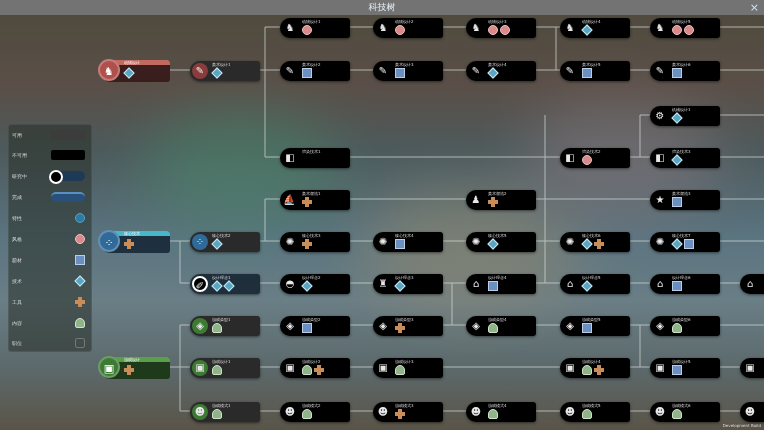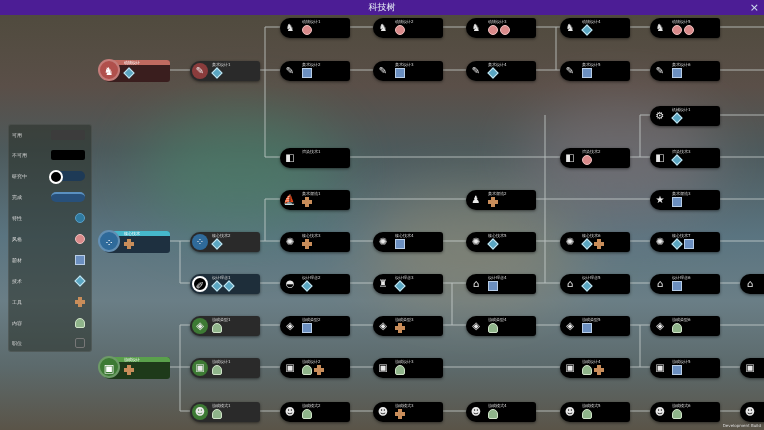--- a/index.html
+++ b/index.html
@@ -5,21 +5,21 @@
   * { box-sizing: border-box; margin: 0; padding: 0; }
   html, body { width: 764px; height: 430px; overflow: hidden; }
   body {
     font-family: "DejaVu Sans", sans-serif;
     background: linear-gradient(180deg, #4e4a3c 0%, #5a4f48 20%, #4d5a5c 35%, #5a7480 55%, #6a7e86 70%, #5c6a6c 85%, #5a5448 100%);
     position: relative;
   }
   .bg-blob { position: absolute; border-radius: 50%; filter: blur(30px); opacity: .5; }
   .titlebar {
     position: absolute; left: 0; top: 0; width: 764px; height: 15px;
-    background: #4c1d95; color: #e6eef6; font-size: 9px; text-align: center; line-height: 15px;
+    background: #737373; color: #e6eef6; font-size: 9px; text-align: center; line-height: 15px;
   }
   .titlebar .close { position: absolute; right: 5px; top: 0; font-size: 11px; color: #cfe0f0; cursor: pointer; }
   .tree { position: absolute; left: 0; top: 15px; width: 764px; height: 415px; }
   svg.lines { position: absolute; left: 0; top: 0; }
   .node {
     position: absolute; height: 20px; width: 70px;
     background: #000; border-radius: 10px 3px 3px 10px;
     box-shadow: 0 1px 3px rgba(0,0,0,.5);
   }
   .node .ic {

